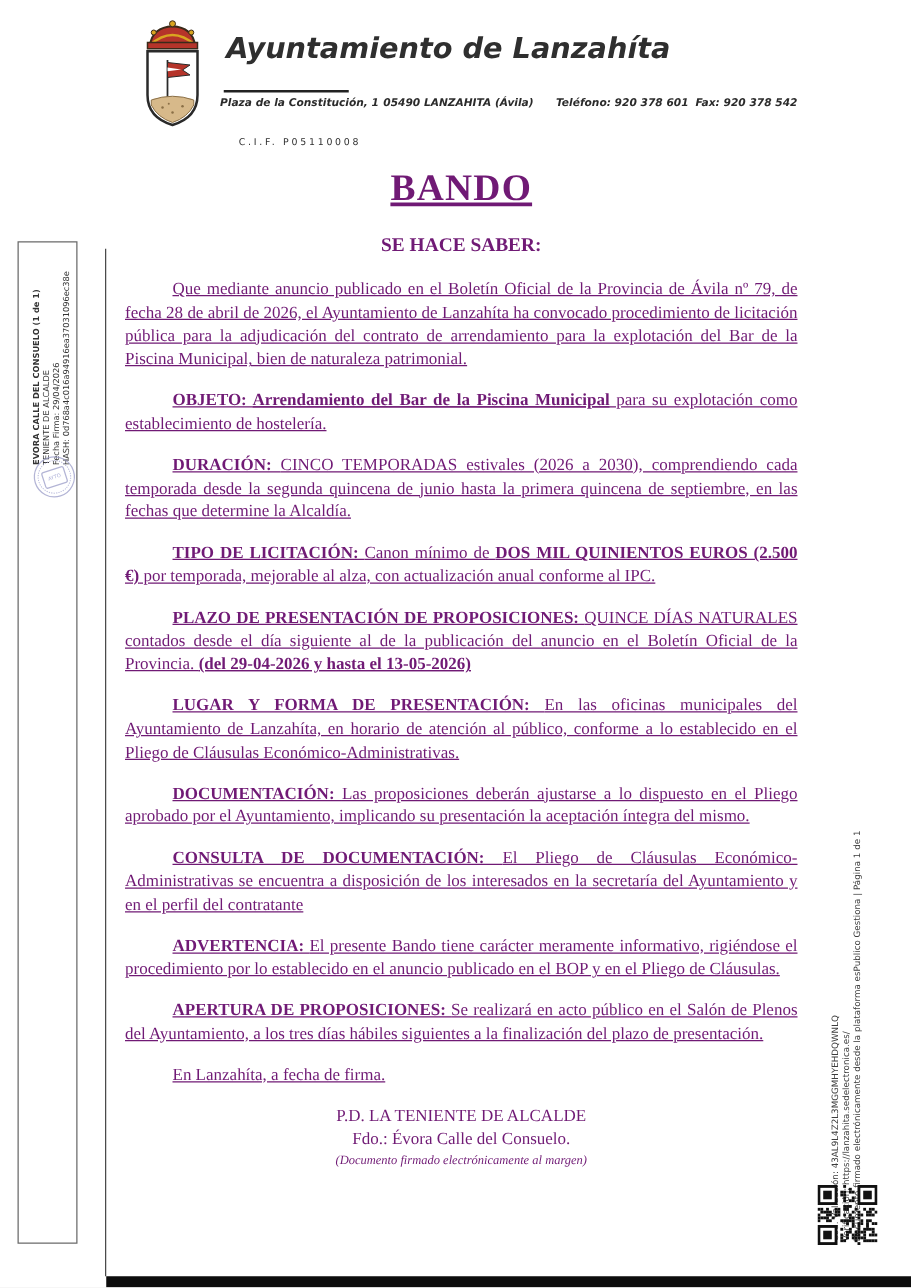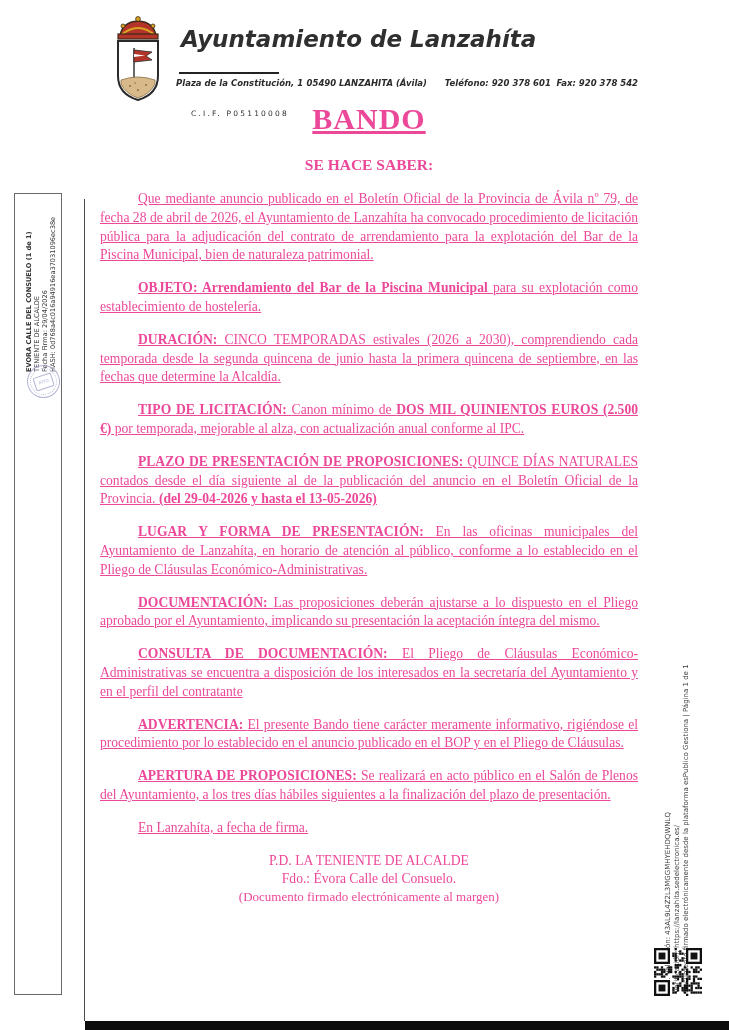--- a/index.html
+++ b/index.html
@@ -13,30 +13,30 @@
              font-size:23px;font-weight:bold;font-style:italic;color:#2f2f2f;white-space:nowrap;}
   .org-cif{position:absolute;left:191px;top:62px;font-family:"DejaVu Sans",sans-serif;
            font-size:7.5px;font-weight:normal;letter-spacing:2.2px;color:#2f2f2f;margin-top:47px;}
   .cif-rule{position:absolute;left:179px;top:72px;width:100px;height:2px;background:#222;}
   .addr-row{position:absolute;left:176px;top:78px;width:462px;display:flex;
             font-family:"DejaVu Sans",sans-serif;font-size:8.5px;font-weight:bold;color:#2b2b2b;}
   .addr-row span{display:block;white-space:nowrap;font-style:italic;}
   .addr-plaza{width:138px;} .addr-city{width:146px;} .addr-tel{width:118px;} .addr-fax{flex:1;}
 
   
-  .doc{position:absolute;left:100px;top:94px;width:538px;color:#ec4899;}
+  .doc{position:absolute;left:100px;top:126px;width:538px;color:#701a75;}
   .doc-title{text-align:center;font-size:30px;font-weight:bold;letter-spacing:1px;
              text-decoration:underline;margin:8px 0 20px 0;}
   .doc-sub{text-align:center;font-size:15.5px;font-weight:bold;margin:0 0 16px 0;}
   .doc-body p{font-size:13.6px;line-height:18.8px;text-align:justify;text-indent:38px;
               margin:0 0 14px 0;text-decoration:underline;}
   .doc-body .b{font-weight:bold;}
   .doc-body .u{text-decoration:underline;}
   .sig{margin-top:4px;text-align:center;font-size:13.6px;line-height:18px;}
-  .sig .it{font-size:13px;}
+  .sig .it{font-style:italic;font-size:10px;}
 
   
   .left-strip{position:absolute;left:14px;top:193px;width:46px;height:800px;
               border:1px solid #6a6a6a;background:#fff;}
   .vtext{position:absolute;transform:rotate(-90deg);transform-origin:0 0;
          font-family:"DejaVu Sans",sans-serif;color:#333;white-space:nowrap;}
   .left-strip-text{left:25px;top:372px;width:165px;font-size:6.6px;line-height:8px;}
   .left-strip-text .l1{font-weight:bold;}
   .stamp{position:absolute;left:27px;top:365px;width:31px;height:31px;border-radius:50%;
          border:1.5px solid #9a9cc8;opacity:.75;transform:rotate(-18deg);

